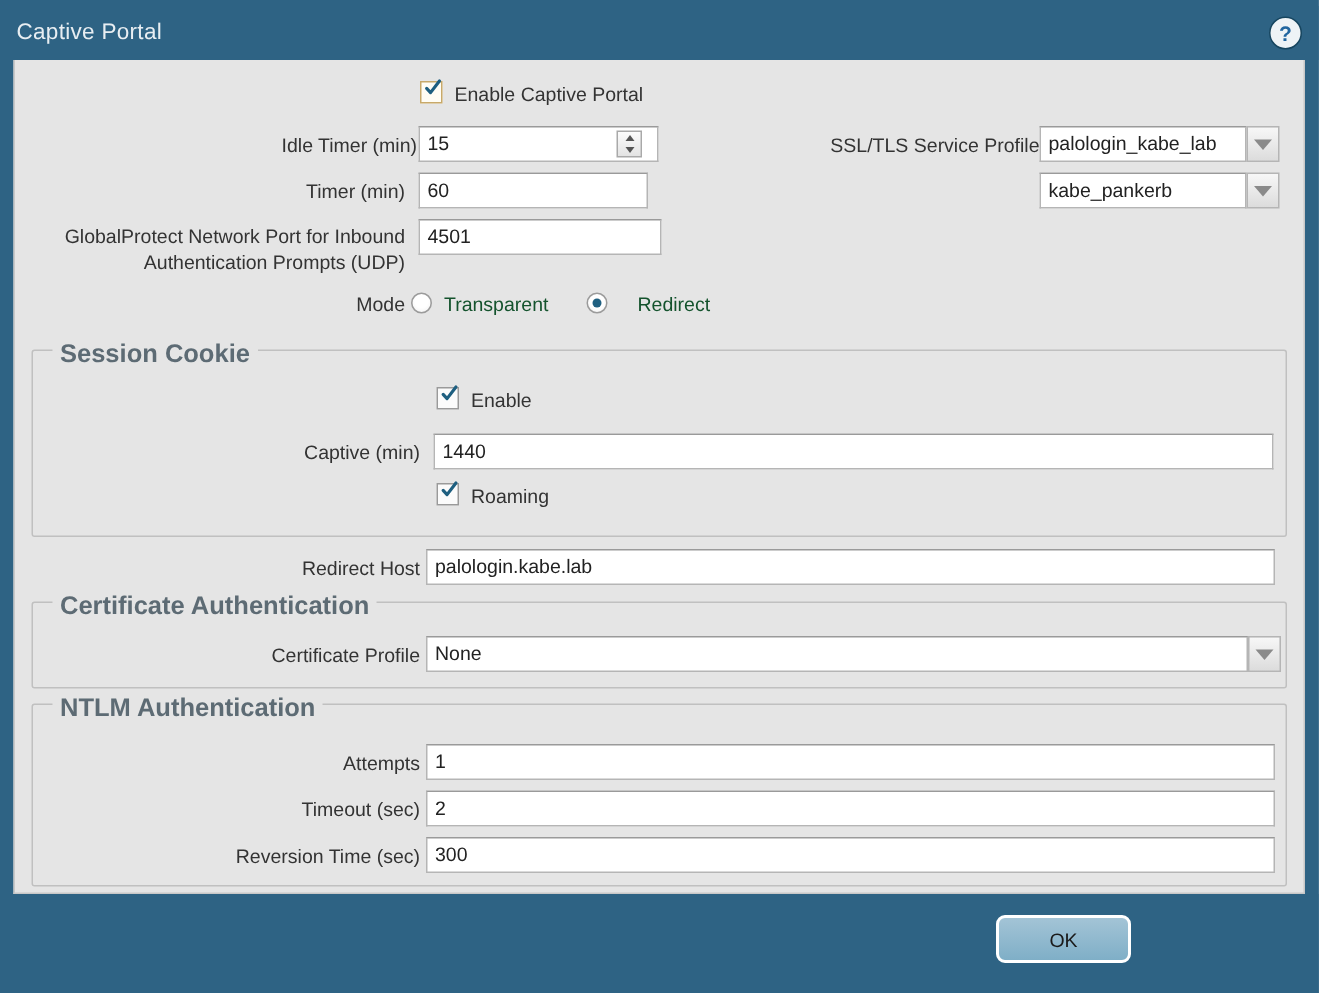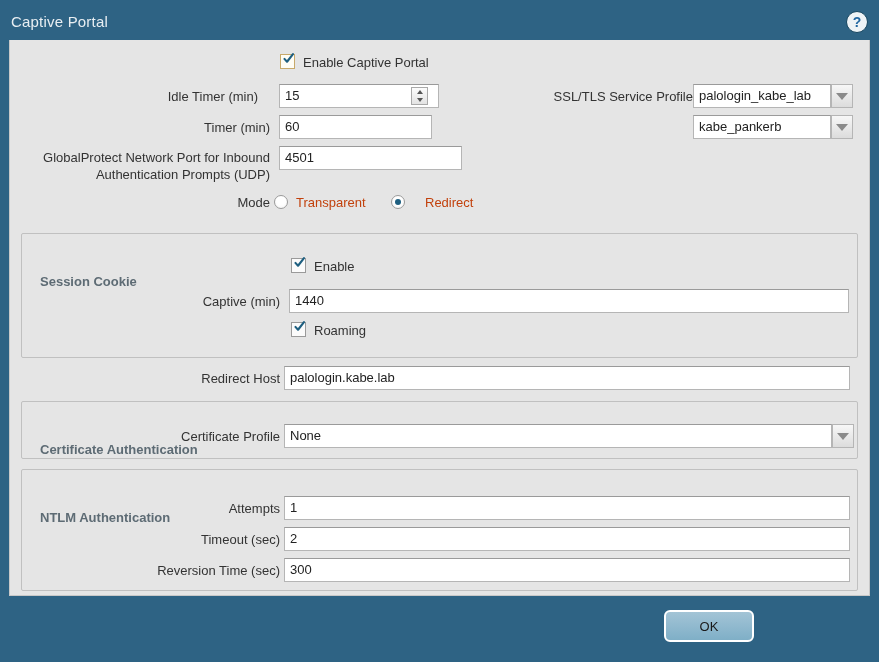--- a/index.html
+++ b/index.html
@@ -180,43 +180,42 @@
     content:"";
     position:absolute;
     left:3px; top:3px;
     width:6px; height:6px;
     border-radius:50%;
     background:#1e5f80;
   }
   .rb-label {
     position: absolute;
     font-size: 13px;
-    color: #c2410c;
+    color: #14532d;
     line-height: 14px;
   }
 
   
   .group {
     position: absolute;
     border: 1px solid #c0c0c0;
     border-radius: 2px;
     box-sizing: border-box;
     background: transparent;
   }
   .group-title {
     position: absolute;
     top: -8px;
     left: 13px;
     padding: 0 5px;
     background: #e5e5e5;
-    font-size: 13px;
+    font-size: 17px;
     font-weight: bold;
     color: #5d6b74;
     white-space: nowrap;
-    margin-top: 48px;
   }
 
   
   .footer {
     position: absolute;
     left: 0;
     top: 596px;
     width: 879px;
     height: 66px;
     background: #2e6384;
@@ -260,33 +259,33 @@
   <div class="panel">
    <div class="panel-inner">
 
     <div class="cb accent" style="left:270px; top:14px;">
       <svg class="tick" viewBox="0 0 16 16">
         <path d="M3 8.5 L6.2 12 L13.5 2.5" stroke="#1e5f80" stroke-width="2.6" fill="none" stroke-linecap="round" stroke-linejoin="round"></path>
       </svg>
     </div>
     <div class="cb-label" style="left:293px; top:15px;">Enable Captive Portal</div>
 
-    <div class="lbl" style="left:48px; top:49px; width:200px;">Idle Timer (min)</div>
+    <div class="lbl" style="left:68px; top:49px; width:200px;">Idle Timer (min)</div>
     <div class="fld" style="left:269px; top:44px; width:160px;">15</div>
     <div class="spinner" style="left:401px; top:47px;">
       <i class="up"></i>
           <i class="dn"></i>
     </div>
 
     <div class="lbl" style="left:60px; top:80px; width:200px;">Timer (min)</div>
     <div class="fld" style="left:269px; top:75px; width:153px;">60</div>
 
     <div class="lbl" style="left:8px; top:127px; width:252px;">Authentication Prompts (UDP)</div>
     <div class="lbl" style="left:8px; top:110px; width:252px;">GlobalProtect Network Port for Inbound</div>
-    <div class="fld" style="left:269px; top:106px; width:183px;">4501</div>
+    <div class="fld" style="left:269px; top:106px; width:162px;">4501</div>
 
     <div class="lbl" style="left:480px; top:49px; width:203px;">SSL/TLS Service Profile</div>
     <div class="fld" style="left:683px; top:44px; width:138px;">palologin_kabe_lab</div>
     <div class="ddbtn" style="left:821px; top:44px;"></div>
 
     <div class="fld" style="left:683px; top:75px; width:138px;">kabe_pankerb</div>
     <div class="ddbtn" style="left:821px; top:75px;"></div>
 
     <div class="lbl" style="left:150px; top:155px; width:110px;">Mode</div>
     <div class="rb" style="left:264px; top:155px;"></div>

